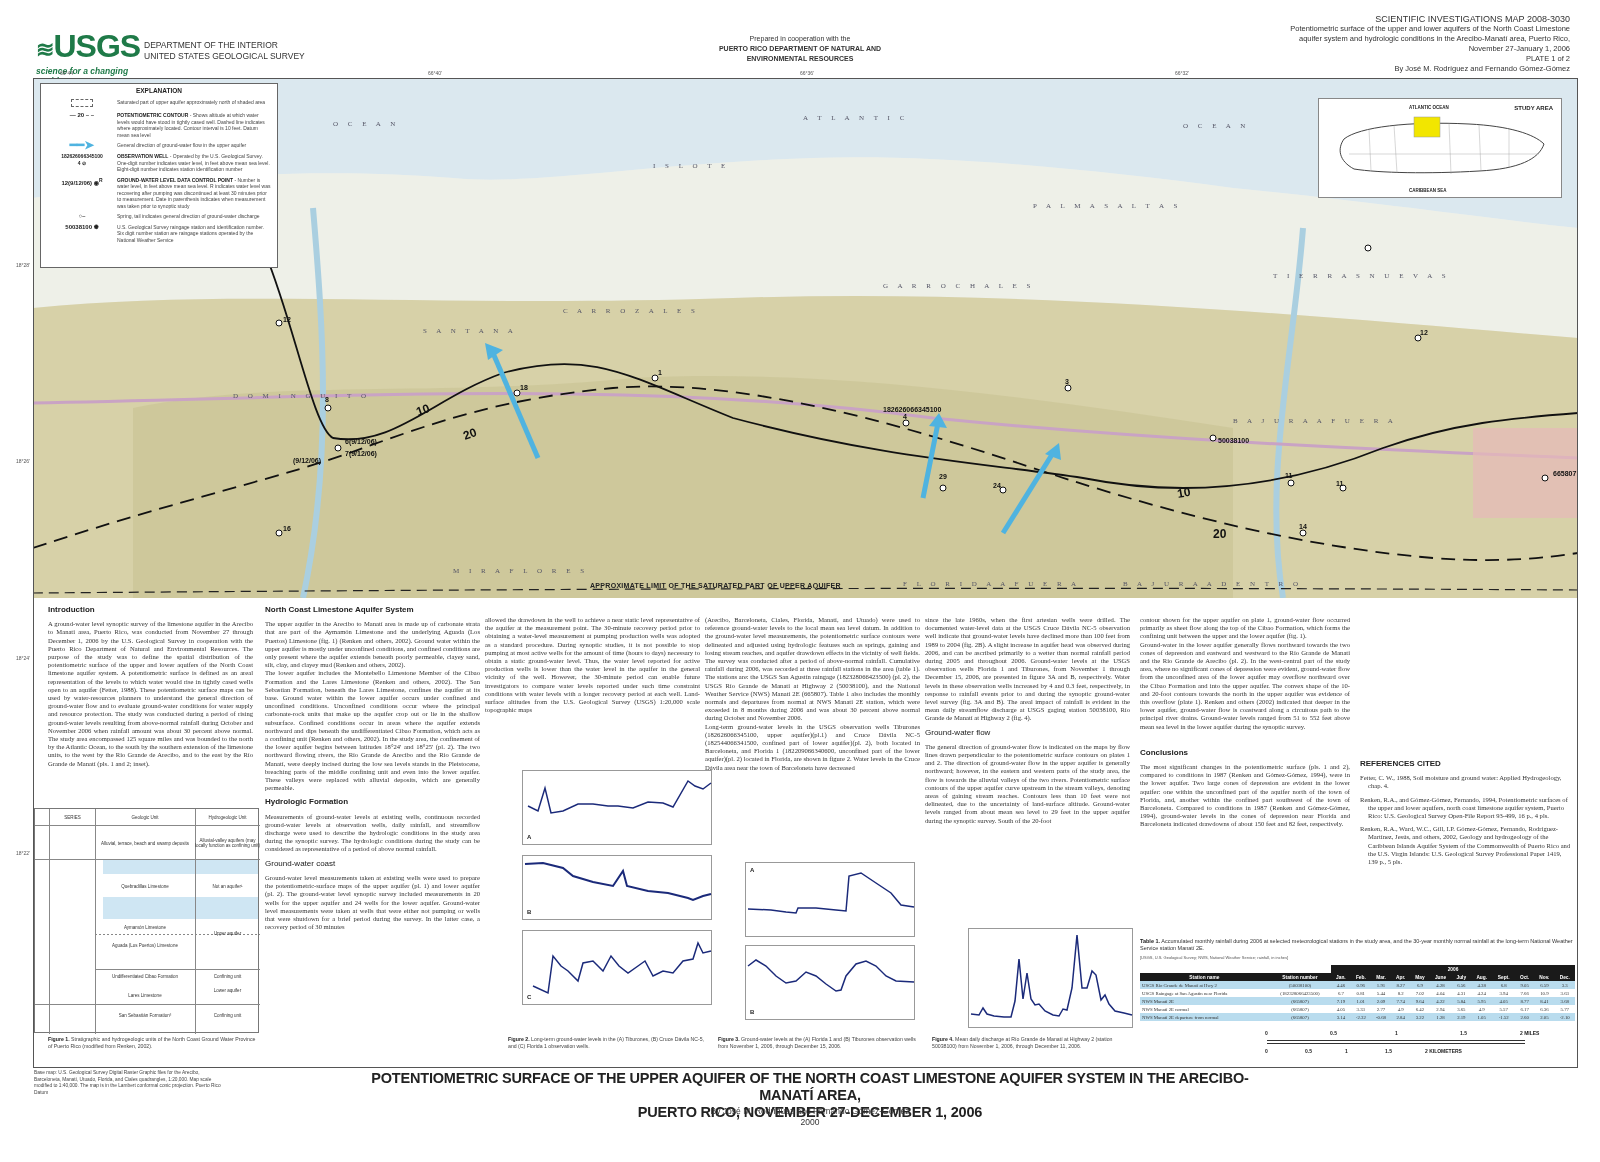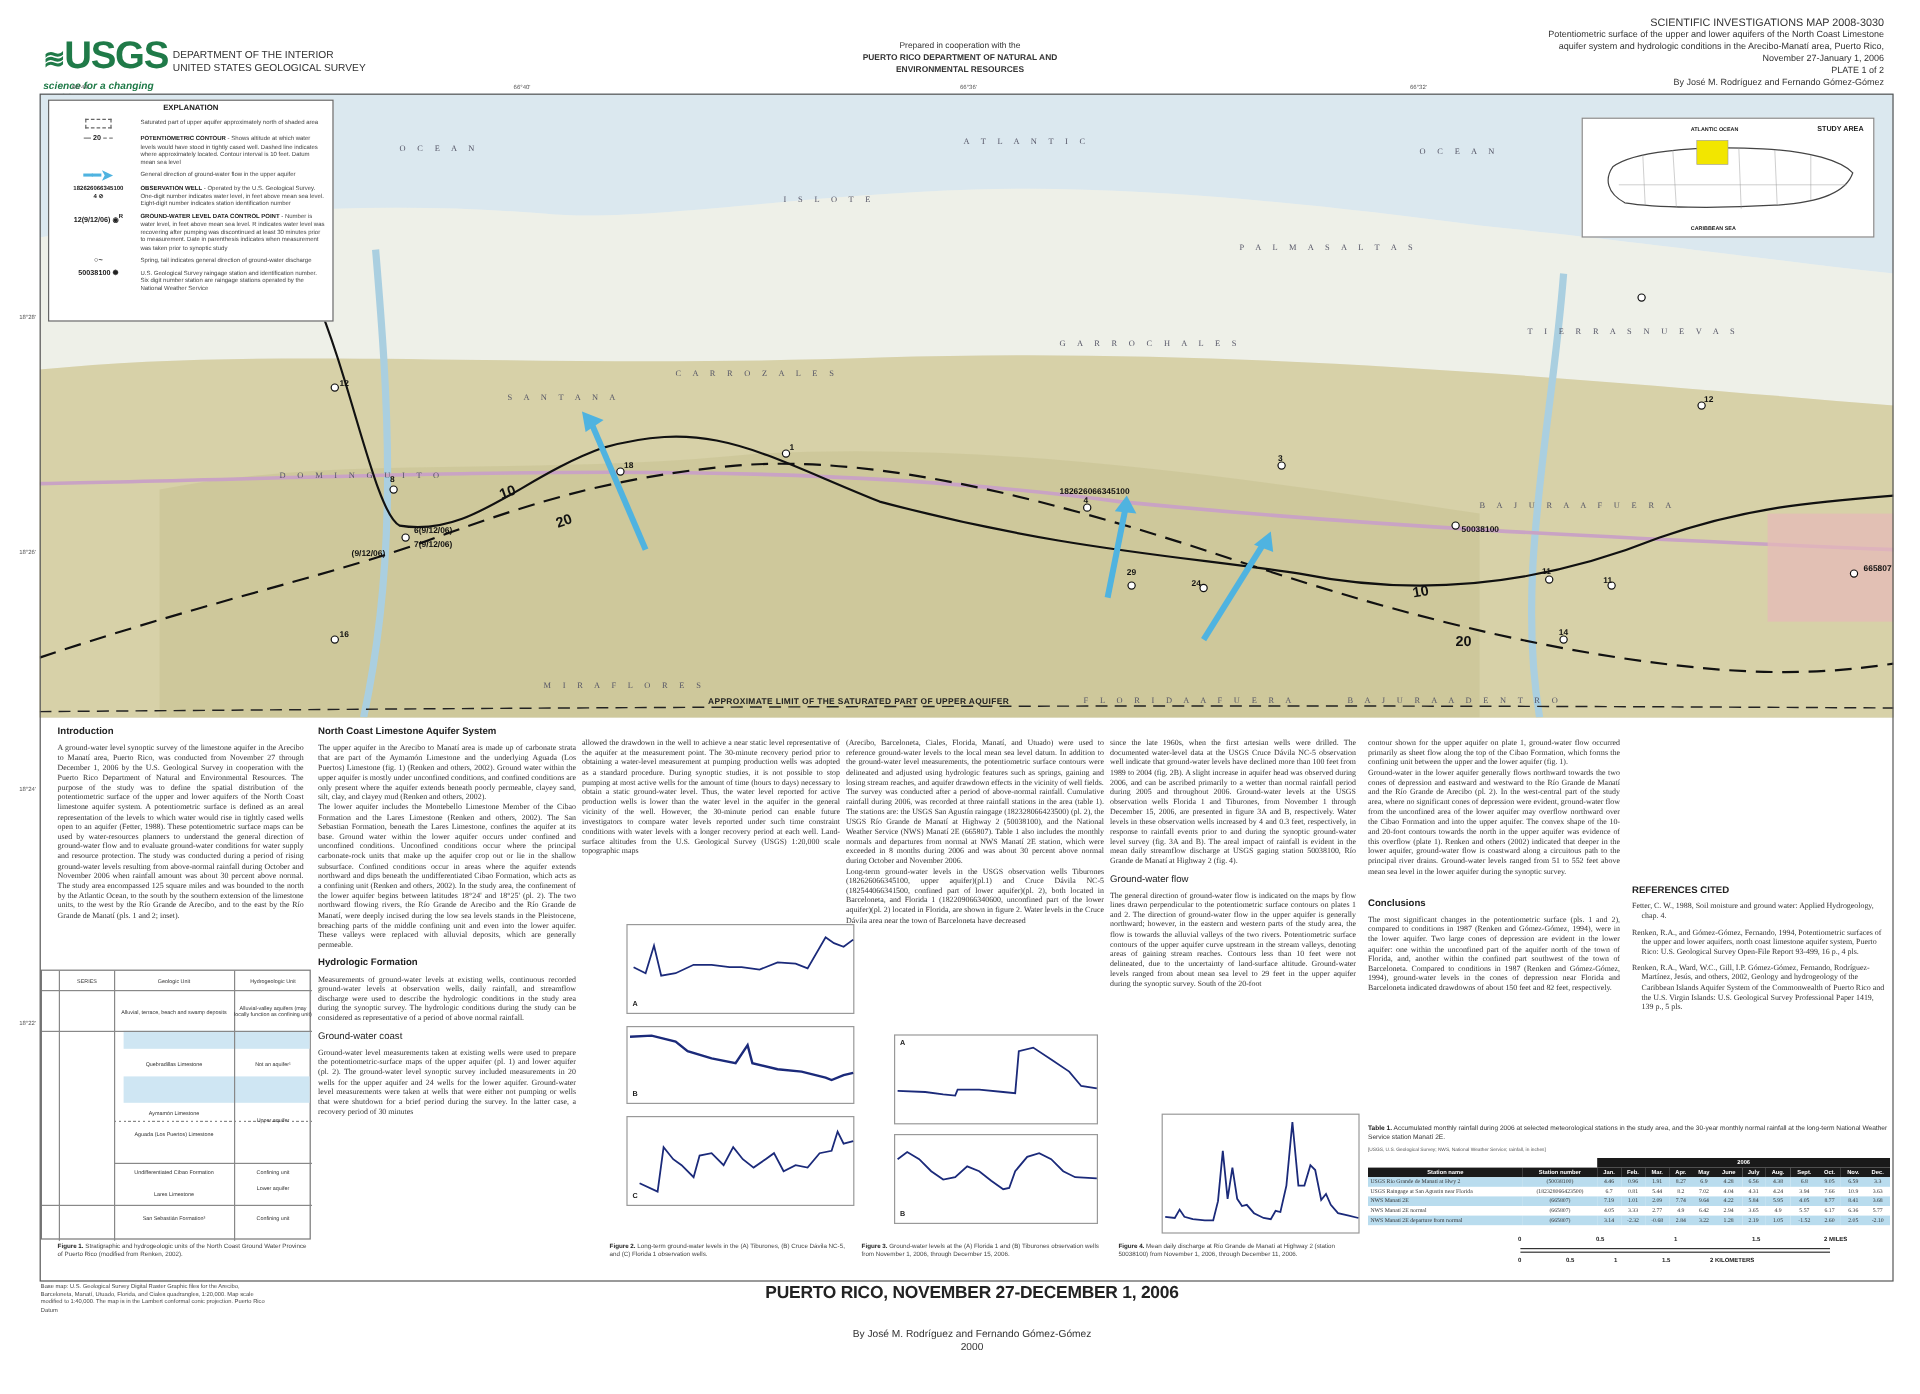--- a/index.html
+++ b/index.html
@@ -33,21 +33,21 @@
 .col h3{font-family:"Liberation Sans",sans-serif;font-size:8px;font-weight:bold;margin:2px 0 6px;color:#222}
 .col p{margin-bottom:0}
 .strat{position:absolute;left:34px;top:808px;width:225px;height:225px;border:1px solid #777;font-size:4.5px;font-family:"Liberation Sans",sans-serif;color:#333}
 .strat .blue{position:absolute;background:#cfe6f3}
 .strat .cell{position:absolute;display:flex;align-items:center;justify-content:center;text-align:center}
 .strat .ln{position:absolute;background:#888}
 .figcap{position:absolute;font-size:5.2px;line-height:7px;color:#444}
 .figcap b{color:#222}
 .chart{position:absolute;background:#fff;border:1px solid #999}
 .chart .panel{position:absolute;left:4px;bottom:4px;font-size:6px;font-weight:bold}
-.refs{position:absolute;left:1360px;top:738px;width:212px;font-family:"Liberation Serif",serif;font-size:6.6px;line-height:8.2px;color:#333}
+.refs{position:absolute;left:1360px;top:760px;width:212px;font-family:"Liberation Serif",serif;font-size:6.6px;line-height:8.2px;color:#333}
 .refs h3{font-family:"Liberation Sans",sans-serif;font-size:8px;font-weight:bold;margin-bottom:6px;color:#222}
 .refs p{padding-left:8px;text-indent:-8px;margin-bottom:5px}
 .tbl{position:absolute;left:1140px;top:938px;width:435px;font-size:4.8px}
 .tbl .cap{font-size:5.5px;line-height:7px;color:#333;margin-bottom:3px}
 .tbl .cap b{color:#222}
 .tbl .note{font-size:4px;color:#555;margin-bottom:5px}
 .tbl table{width:100%;border-collapse:collapse}
 .tbl th{background:#1a1a1a;color:#fff;font-weight:bold;padding:1.5px 2px;text-align:center}
 .tbl td{padding:1.5px 2px;text-align:center;font-family:"Liberation Serif",serif;color:#333}
 .tbl td.nm{text-align:left}
@@ -483,18 +483,19 @@
   <span style="position:absolute;left:40px;top:18px">0.5</span>
   <span style="position:absolute;left:80px;top:18px">1</span>
   <span style="position:absolute;left:120px;top:18px">1.5</span>
   <span style="position:absolute;left:160px;top:18px">2 KILOMETERS</span>
 </div>
 
 <div class="mapframe"></div>
 
 <div class="basemap">Base map: U.S. Geological Survey Digital Raster Graphic files for the Arecibo, Barceloneta, Manatí, Utuado, Florida, and Ciales quadrangles, 1:20,000. Map scale modified to 1:40,000. The map is in the Lambert conformal conic projection. Puerto Rico Datum</div>
 <div class="title">
+  <div>POTENTIOMETRIC SURFACE OF THE UPPER AQUIFER OF THE NORTH COAST LIMESTONE AQUIFER SYSTEM IN THE ARECIBO-MANATÍ AREA,</div>
   <div>PUERTO RICO, NOVEMBER 27-DECEMBER 1, 2006</div>
 </div>
 <div class="authors">
   <div>By José M. Rodríguez and Fernando Gómez-Gómez</div>
   <div>2000</div>
 </div>
 
 </body></html>

